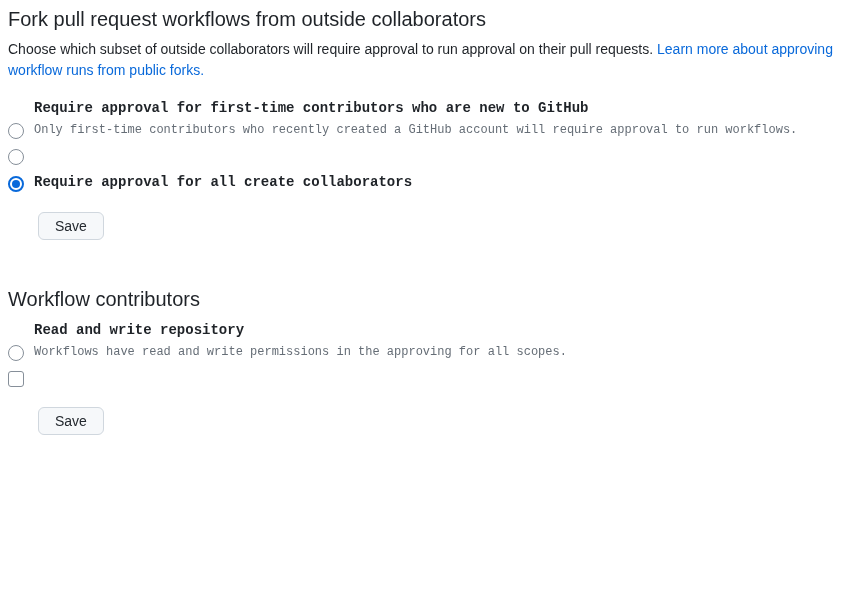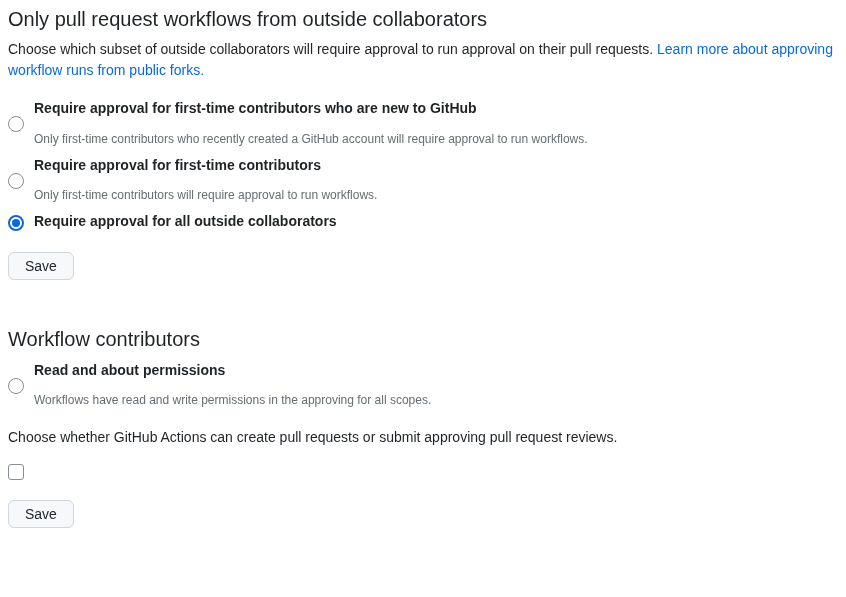--- a/index.html
+++ b/index.html
@@ -27,38 +27,39 @@
       line-height: 1.5;
       margin-bottom: 16px;
     }
     .link {
       color: #0969da;
       text-decoration: none;
       cursor: pointer;
     }
     .option-row {
       display: flex;
-      align-items: center;
+      align-items: flex-end;
       gap: 10px;
       margin-bottom: 4px;
       padding: 2px 0;
+      font-family: Liberation Mono, monospace;
     }
     .option-content {
       flex: 1;
     }
     .option-label {
       font-size: 14px;
       font-weight: 600;
       color: #1f2328;
       line-height: 1.4;
     }
     .option-help {
       font-size: 12px;
       color: #656d76;
-      margin-top: 11px;
+      margin-top: 2px;
       line-height: 1.5;
     }
     .radio {
       width: 16px;
       height: 16px;
       border: 1px solid #868f99;
       border-radius: 50%;
       background: #ffffff;
       flex-shrink: 0;
       margin-top: 2px;
@@ -93,86 +94,82 @@
       display: inline-block;
       padding: 5px 16px;
       font-size: 14px;
       font-weight: 500;
       color: #24292f;
       background: #f6f8fa;
       border: 1px solid #d0d7de;
       border-radius: 6px;
       cursor: pointer;
       margin-top: 14px;
+      margin-left: 30px;
     }
     .options-group {
       margin-bottom: 4px;
     }
     .section {
       margin-bottom: 48px;
     }
     .sub-desc {
       font-size: 14px;
       color: #1f2328;
       line-height: 1.5;
       margin-top: 16px;
       margin-bottom: 12px;
     }
   </style>
 </head>
 <body>
 
 <div class="section">
-  <h2 class="section-title">Only pull request workflows from outside collaborators</h2>
+  <h2 class="section-title">Fork pull request workflows from outside collaborators</h2>
   <p class="section-desc">
     <span>Choose which subset of outside collaborators will require approval to run approval on their pull requests. </span><a class="link">Learn more about approving workflow runs from public forks.</a>
   </p>
 
   <div class="options-group">
     <div class="option-row">
       <div class="radio"></div>
       <div class="option-content">
         <div class="option-label">Require approval for first-time contributors who are new to GitHub</div>
         <div class="option-help">Only first-time contributors who recently created a GitHub account will require approval to run workflows.</div>
       </div>
     </div>
 
     <div class="option-row">
       <div class="radio"></div>
-      <div class="option-content">
-        <div class="option-label">Require approval for first-time contributors</div>
-        <div class="option-help">Only first-time contributors will require approval to run workflows.</div>
-      </div>
     </div>
 
     <div class="option-row">
       <div class="radio selected"></div>
       <div class="option-content">
-        <div class="option-label">Require approval for all outside collaborators</div>
+        <div class="option-label">Require approval for all create collaborators</div>
       </div>
     </div>
   </div>
 
   <button class="btn">Save</button>
 </div>
 
 <div class="section">
   <h2 class="section-title">Workflow contributors</h2>
 
   <div class="options-group">
     <div class="option-row">
       <div class="radio"></div>
       <div class="option-content">
-        <div class="option-label">Read and about permissions</div>
+        <div class="option-label">Read and write repository</div>
         <div class="option-help">Workflows have read and write permissions in the approving for all scopes.</div>
       </div>
     </div>
 
   </div>
 
-  <p class="sub-desc">Choose whether GitHub Actions can create pull requests or submit approving pull request reviews.</p>
 
   <div class="option-row">
     <div class="checkbox"></div>
   </div>
 
   <button class="btn">Save</button>
 </div>
 
 </body></html>

